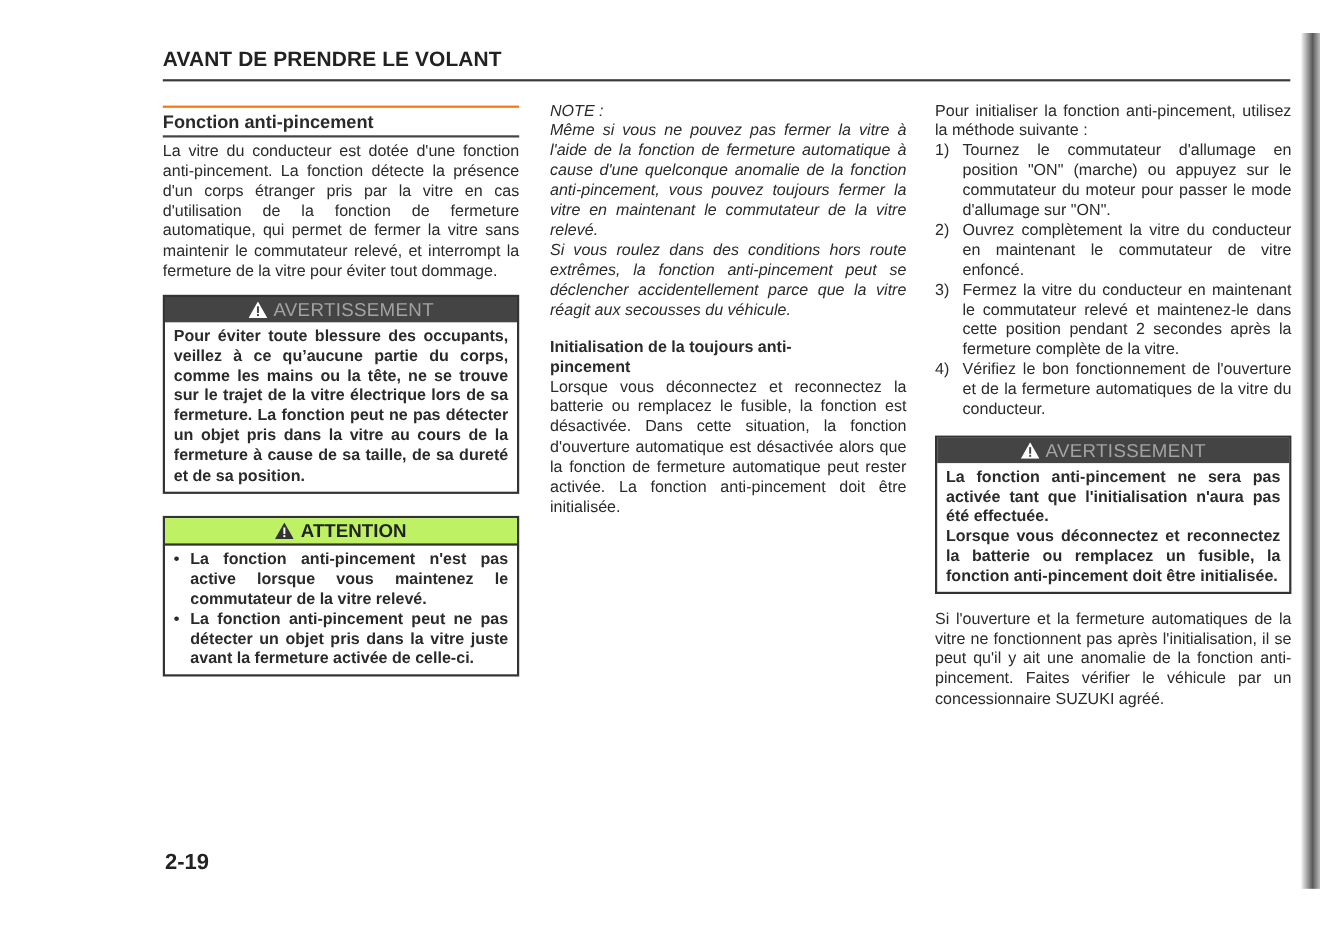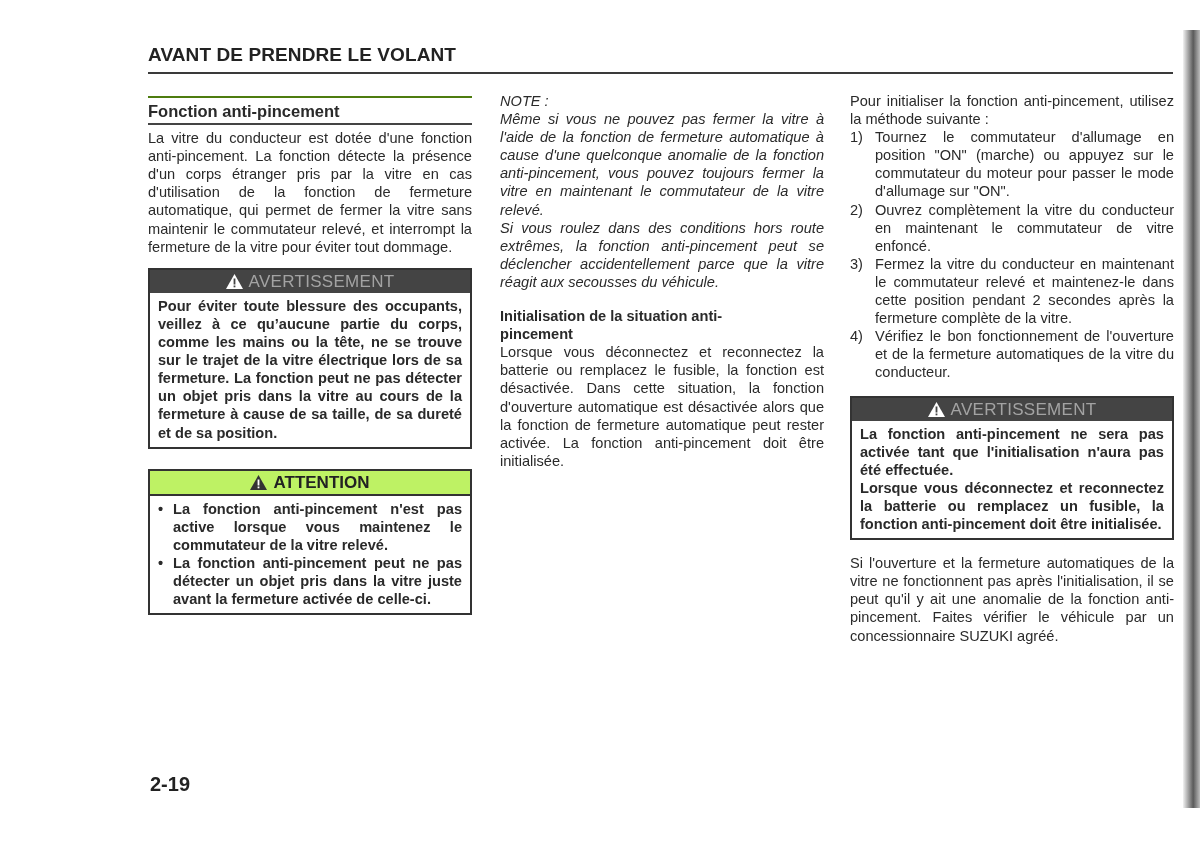--- a/index.html
+++ b/index.html
@@ -19,21 +19,21 @@
     position:absolute; left:1183px; top:30px; width:17px; height:778px;
     background:linear-gradient(to right, #f2f2f2 0%, #9a9a9a 35%, #5a5a5a 60%, #bdbdbd 100%);
   }
   .col { position:absolute; font-size:14.6px; line-height:18.1px; }
   .col1 { left:148px; top:96px; width:324px; }
   .col2 { left:500px; top:92px; width:324px; }
   .col3 { left:850px; top:92px; width:324px; }
 
   .section-title {
     font-weight:bold; font-size:16.5px;
-    border-top:2px solid #4d7c0f; border-bottom:2px solid #444;
+    border-top:2px solid #f97316; border-bottom:2px solid #444;
     padding:4px 0 3px 0; margin-bottom:4px;
   }
   p { margin:0; text-align:justify; }
   .italic { font-style:italic; }
 
   .box { border:2px solid #333; margin-top:12px; }
   .box-head-dark {
     background:#444; color:#a3a3a3; text-align:center; font-size:17px;
     padding:3px 0 2px; letter-spacing:0.3px;
   }
@@ -94,21 +94,21 @@
         <li>La fonction anti-pincement peut ne pas détecter un objet pris dans la vitre juste avant la fermeture activée de celle-ci.</li>
       </ul>
     </div>
   </div>
 </div>
 
 <div class="col col2">
   <div class="italic">NOTE :</div>
   <p class="italic">Même si vous ne pouvez pas fermer la vitre à l'aide de la fonction de fermeture automatique à cause d'une quelconque anomalie de la fonction anti-pincement, vous pouvez toujours fermer la vitre en maintenant le commutateur de la vitre relevé.</p>
   <p class="italic">Si vous roulez dans des conditions hors route extrêmes, la fonction anti-pincement peut se déclencher accidentellement parce que la vitre réagit aux secousses du véhicule.</p>
-  <div class="subhead" style="width:240px;">Initialisation de la situation anti-pincement</div>
+  <div class="subhead" style="width:240px;">Initialisation de la toujours anti-pincement</div>
   <p>Lorsque vous déconnectez et reconnectez la batterie ou remplacez le fusible, la fonction est désactivée. Dans cette situation, la fonction d'ouverture automatique est désactivée alors que la fonction de fermeture automatique peut rester activée. La fonction anti-pincement doit être initialisée.</p>
 </div>
 
 <div class="col col3">
   <p>Pour initialiser la fonction anti-pincement, utilisez la méthode suivante :</p>
   <ol class="steps">
     <li><span class="num">1)</span><span>Tournez le commutateur d'allumage en position "ON" (marche) ou appuyez sur le commutateur du moteur pour passer le mode d'allumage sur "ON".</span></li>
     <li><span class="num">2)</span><span>Ouvrez complètement la vitre du conducteur en maintenant le commutateur de vitre enfoncé.</span></li>
     <li><span class="num">3)</span><span>Fermez la vitre du conducteur en maintenant le commutateur relevé et maintenez-le dans cette position pendant 2 secondes après la fermeture complète de la vitre.</span></li>
     <li><span class="num">4)</span><span>Vérifiez le bon fonctionnement de l'ouverture et de la fermeture automatiques de la vitre du conducteur.</span></li>

